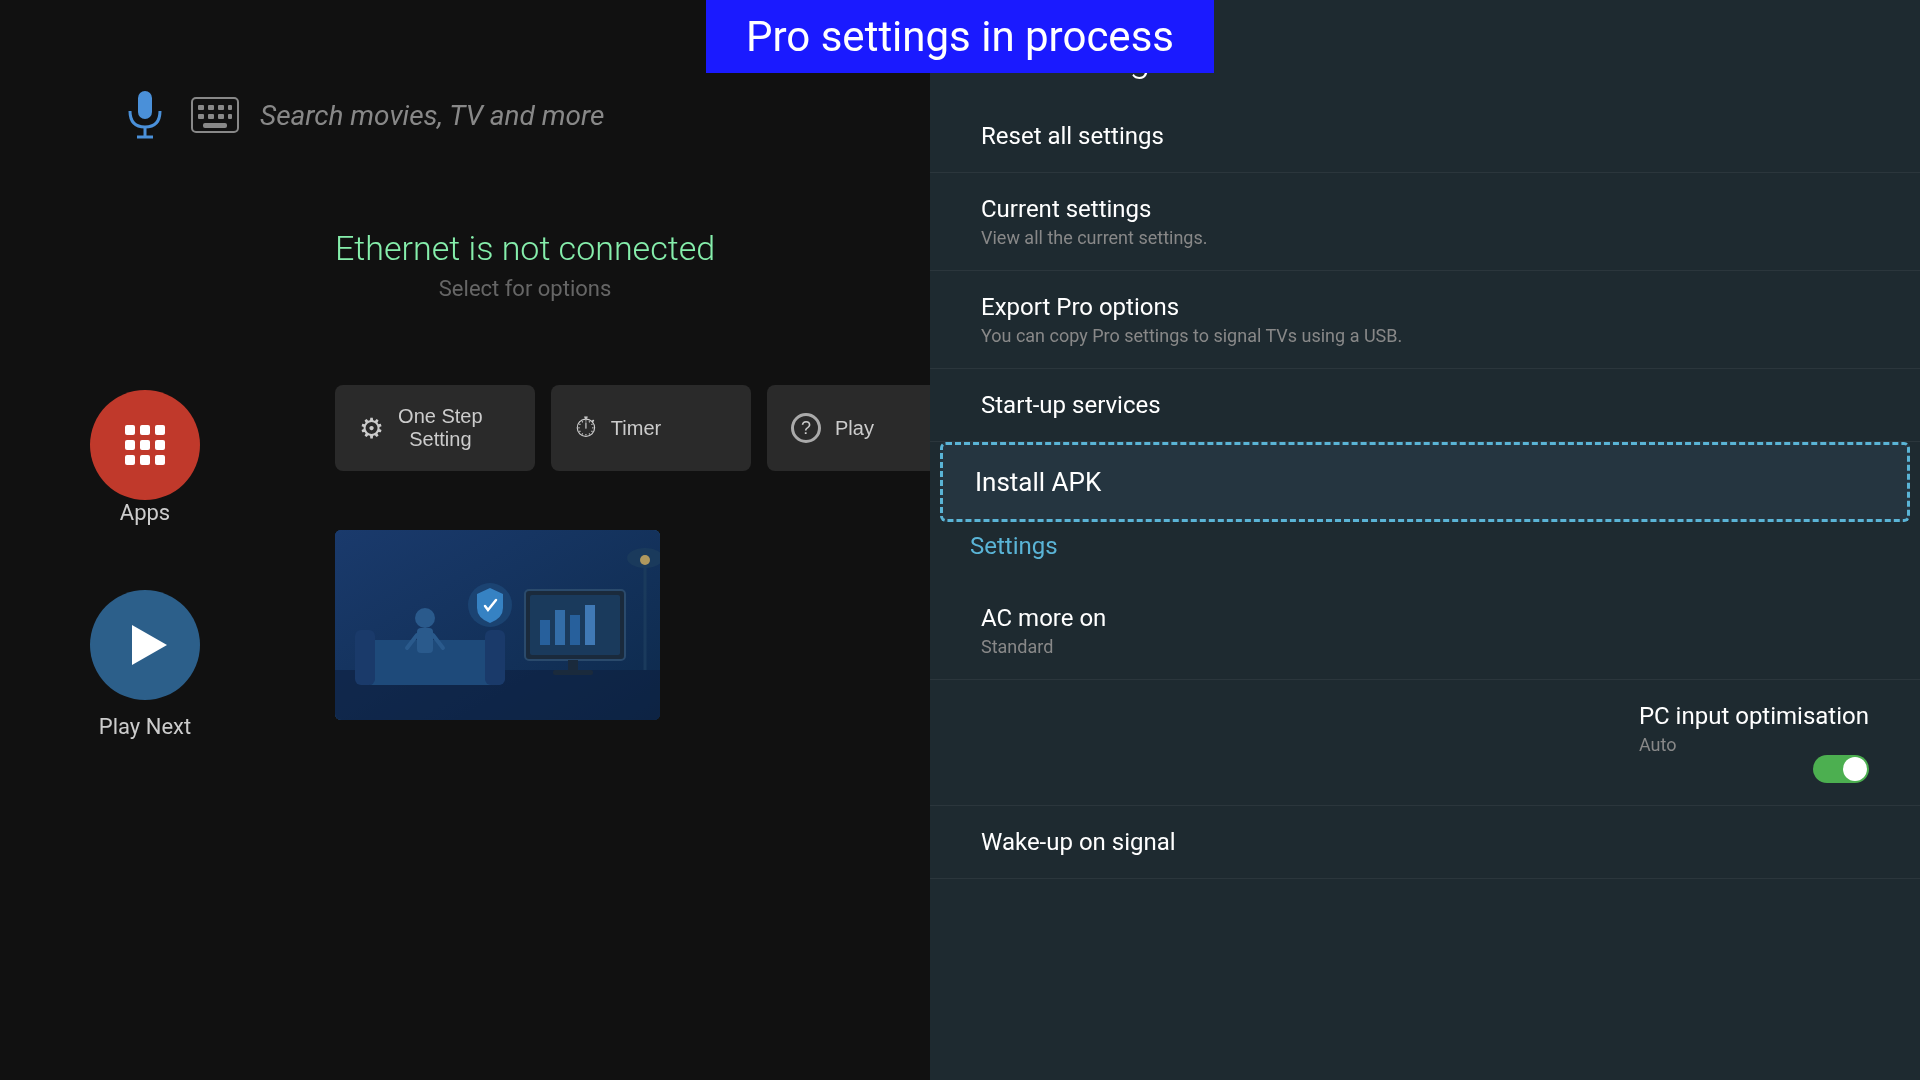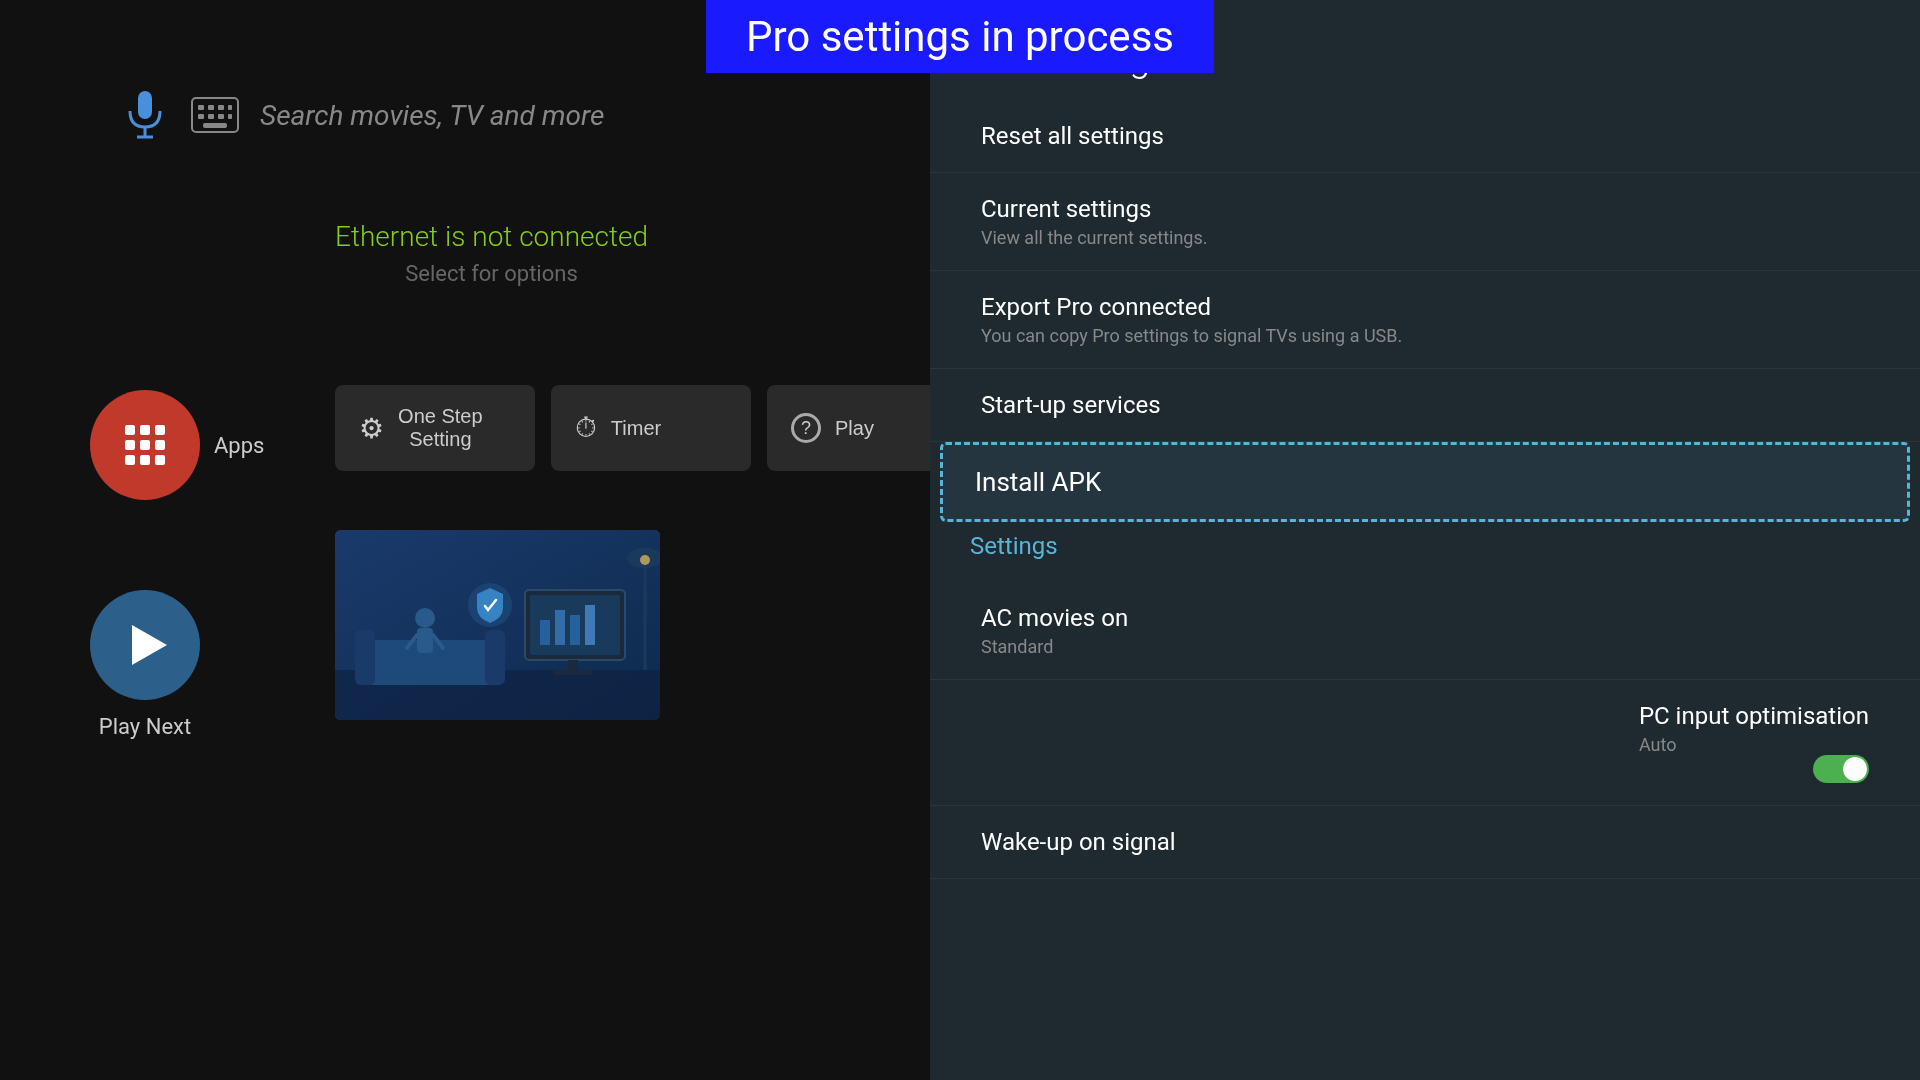--- a/index.html
+++ b/index.html
@@ -69,39 +69,39 @@
     }
 
     
     .ethernet-notice {
       position: absolute;
       top: 220px;
       left: 335px;
       text-align: center;
     }
     .ethernet-title {
-      color: #84cc16;
-      font-size: 28px;
+      color: #86efac;
+      font-size: 34px;
       font-weight: 300;
+      margin-top: 8px;
     }
     .ethernet-sub {
       color: #666;
       font-size: 22px;
       margin-top: 8px;
     }
 
     
     .apps-icon-container {
       position: absolute;
       top: 390px;
       left: 90px;
       display: flex;
-      flex-direction: row;
-      align-items: center;
-      gap: 14px;
+      flex-direction: column;
+      align-items: center;
       cursor: pointer;
     }
     .apps-circle {
       width: 110px;
       height: 110px;
       background: #c0392b;
       border-radius: 50%;
       display: flex;
       align-items: center;
       justify-content: center;
@@ -463,38 +463,38 @@
     <div class="settings-item">
       <div class="settings-item-title">Reset all settings</div>
     </div>
 
     <div class="settings-item">
       <div class="settings-item-title">Current settings</div>
       <div class="settings-item-sub">View all the current settings.</div>
     </div>
 
     <div class="settings-item">
-      <div class="settings-item-title">Export Pro connected</div>
+      <div class="settings-item-title">Export Pro options</div>
       <div class="settings-item-sub">You can copy Pro settings to signal TVs using a USB.</div>
     </div>
 
     <div class="settings-item">
       <div class="settings-item-title">Start-up services</div>
     </div>
 
     <div class="settings-item-install-apk">
       <div class="settings-item-title">Install APK</div>
     </div>
 
     <div class="settings-link">
       <span>Settings</span>
     </div>
 
     <div class="settings-item">
-      <div class="settings-item-title">AC movies on</div>
+      <div class="settings-item-title">AC more on</div>
       <div class="settings-item-sub">Standard</div>
     </div>
 
     <div class="settings-item">
       <div class="toggle-row">
         <div>
           <div class="settings-item-title">PC input optimisation</div>
           <div class="settings-item-sub">Auto</div>
         </div>
         <div class="toggle-switch">

